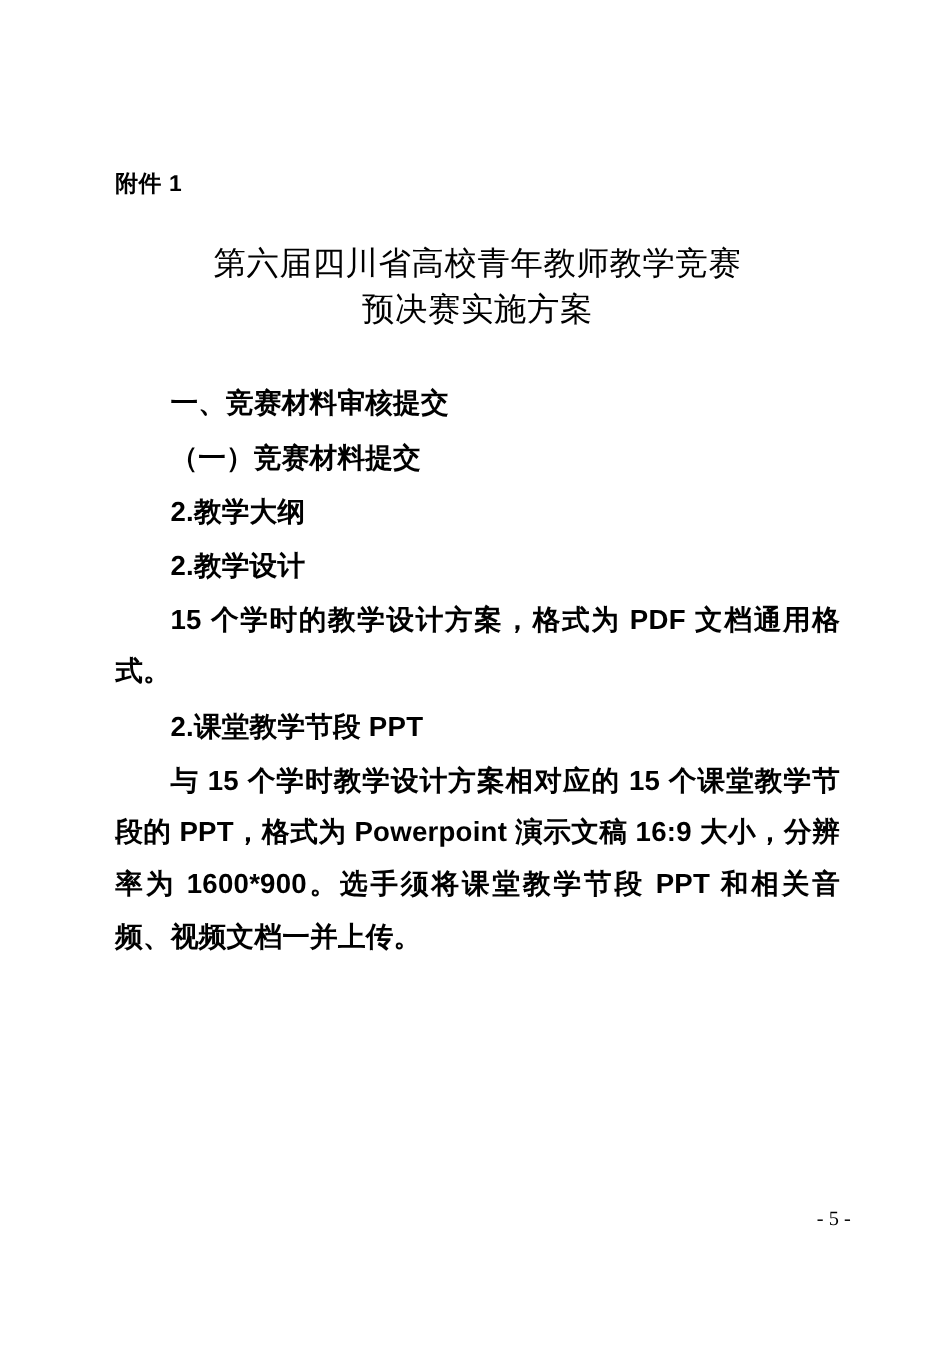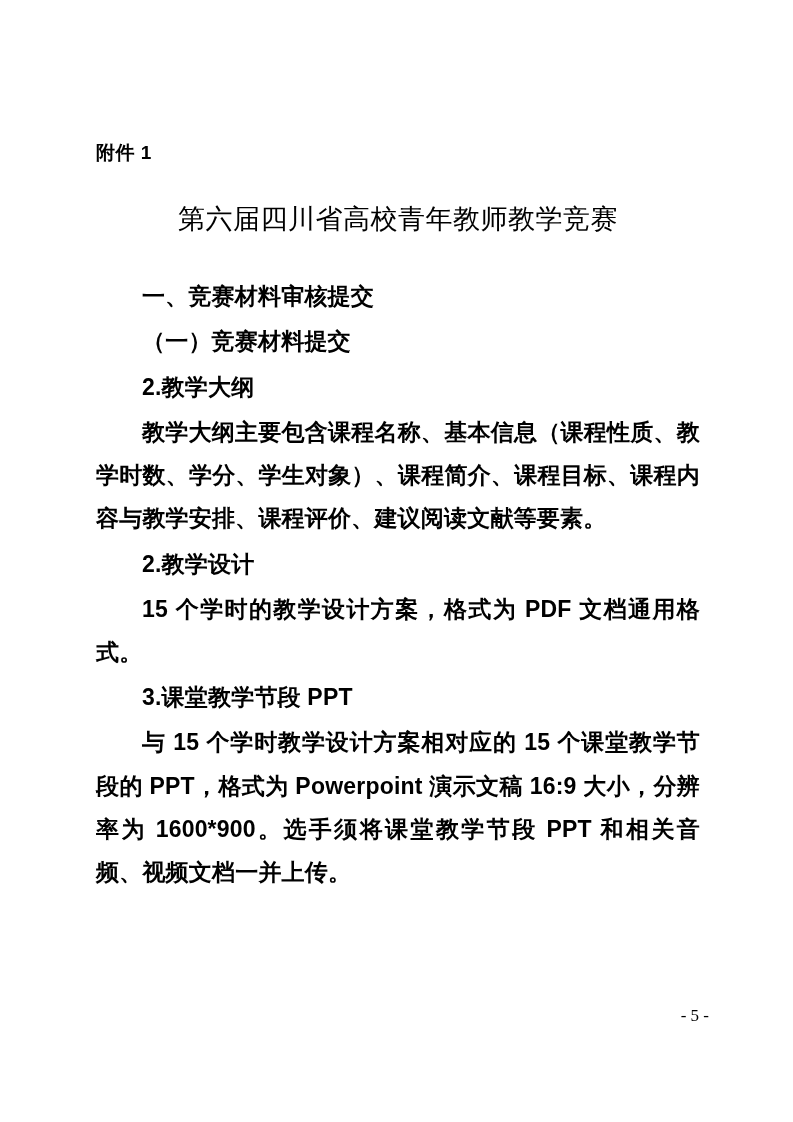--- a/index.html
+++ b/index.html
@@ -67,27 +67,27 @@
 </head>
 <body>
 
 <div class="page">
   <div class="content">
 
     <div class="attachment-label">附件 1</div>
 
     <h1 class="doc-title">
       <span class="line">第六届四川省高校青年教师教学竞赛</span>
+      <span class="line">预决赛实施方案</span>
     </h1>
 
     <p class="body-line indent">一、竞赛材料审核提交</p>
     <p class="body-line indent">（一）竞赛材料提交</p>
     <p class="body-line indent">2.教学大纲</p>
-    <p class="body-line indent">教学大纲主要包含课程名称、基本信息（课程性质、教学时数、学分、学生对象）、课程简介、课程目标、课程内容与教学安排、课程评价、建议阅读文献等要素。</p>
     <p class="body-line indent">2.教学设计</p>
     <p class="body-line indent">15 个学时的教学设计方案，格式为 PDF 文档通用格式。</p>
-    <p class="body-line indent">3.课堂教学节段 PPT</p>
+    <p class="body-line indent">2.课堂教学节段 PPT</p>
     <p class="body-line indent">与 15 个学时教学设计方案相对应的 15 个课堂教学节段的 PPT，格式为 Powerpoint 演示文稿 16:9 大小，分辨率为 1600*900。选手须将课堂教学节段 PPT 和相关音频、视频文档一并上传。</p>
 
   </div>
 
   <div class="page-number">- 5 -</div>
 </div>
 
 </body></html>

